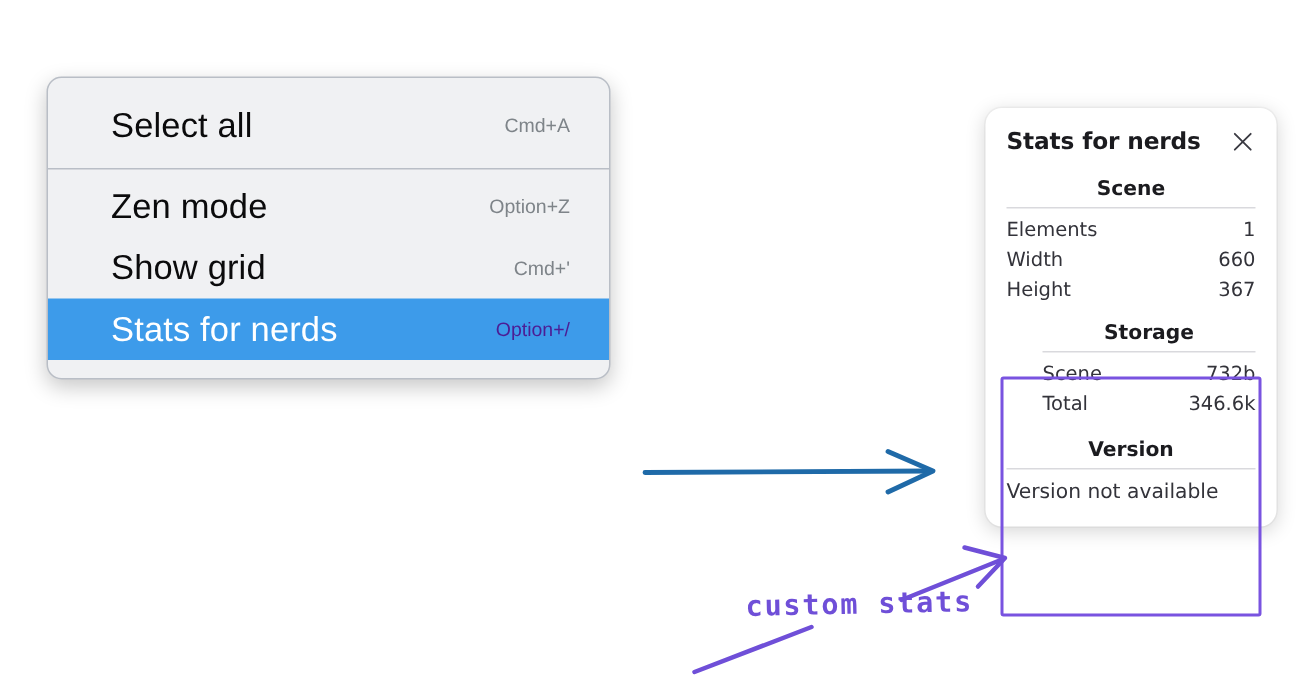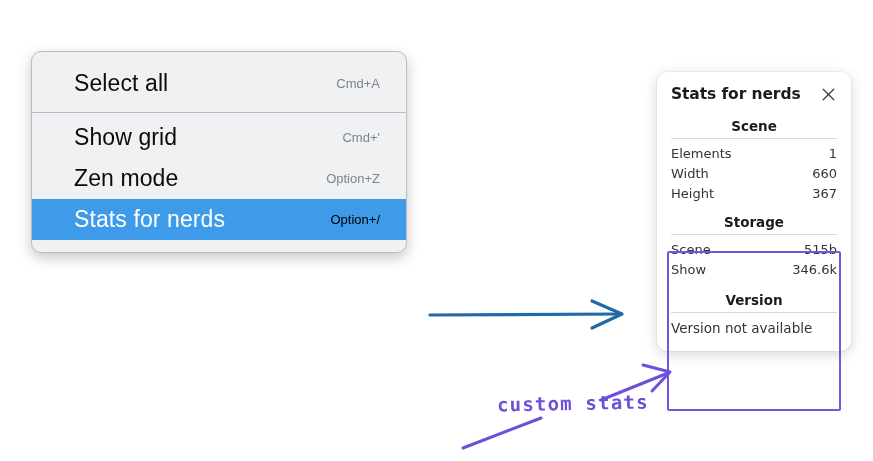--- a/index.html
+++ b/index.html
@@ -58,21 +58,21 @@
     color: #7e8489;
     white-space: nowrap;
   }
   .menu-item.selected {
     background: #3d9bea;
   }
   .menu-item.selected .mi-label {
     color: #ffffff;
   }
   .menu-item.selected .mi-accel {
-    color: #000000;
+    color: #4c1d95;
   }
 
   
   .stats-panel {
     position: absolute;
     left: 657px;
     top: 72px;
     width: 194px;
     background: #ffffff;
     border-radius: 11px;
@@ -178,26 +178,26 @@
       <div class="menu-item">
         <span class="mi-label">Select all</span>
         <span class="mi-accel">Cmd+A</span>
       </div>
     </div>
 
     <div class="menu-sep"></div>
 
     <div class="menu-group">
       <div class="menu-item">
+        <span class="mi-label">Zen mode</span>
+        <span class="mi-accel">Option+Z</span>
+      </div>
+      <div class="menu-item">
         <span class="mi-label">Show grid</span>
         <span class="mi-accel">Cmd+'</span>
-      </div>
-      <div class="menu-item">
-        <span class="mi-label">Zen mode</span>
-        <span class="mi-accel">Option+Z</span>
       </div>
       <div class="menu-item selected">
         <span class="mi-label">Stats for nerds</span>
         <span class="mi-accel">Option+/</span>
       </div>
     </div>
 
   </div>
 
   <div class="stats-panel">
@@ -221,29 +221,29 @@
       <div class="sp-row">
         <span class="sp-key">Width</span>
         <span class="sp-val">660</span>
       </div>
       <div class="sp-row">
         <span class="sp-key">Height</span>
         <span class="sp-val">367</span>
       </div>
     </div>
 
-    <div style="margin-top:9px;">
+    <div style="margin-top:9px;margin-left:24px;">
       <div class="sp-section-title">Storage</div>
       <div class="sp-rule"></div>
       <div class="sp-row">
         <span class="sp-key">Scene</span>
-        <span class="sp-val">515b</span>
-      </div>
-      <div class="sp-row">
-        <span class="sp-key">Show</span>
+        <span class="sp-val">732b</span>
+      </div>
+      <div class="sp-row">
+        <span class="sp-key">Total</span>
         <span class="sp-val">346.6k</span>
       </div>
     </div>
 
     <div style="margin-top:11px;">
       <div class="sp-section-title">Version</div>
       <div class="sp-rule"></div>
       <div class="sp-note">Version not available</div>
     </div>
 

